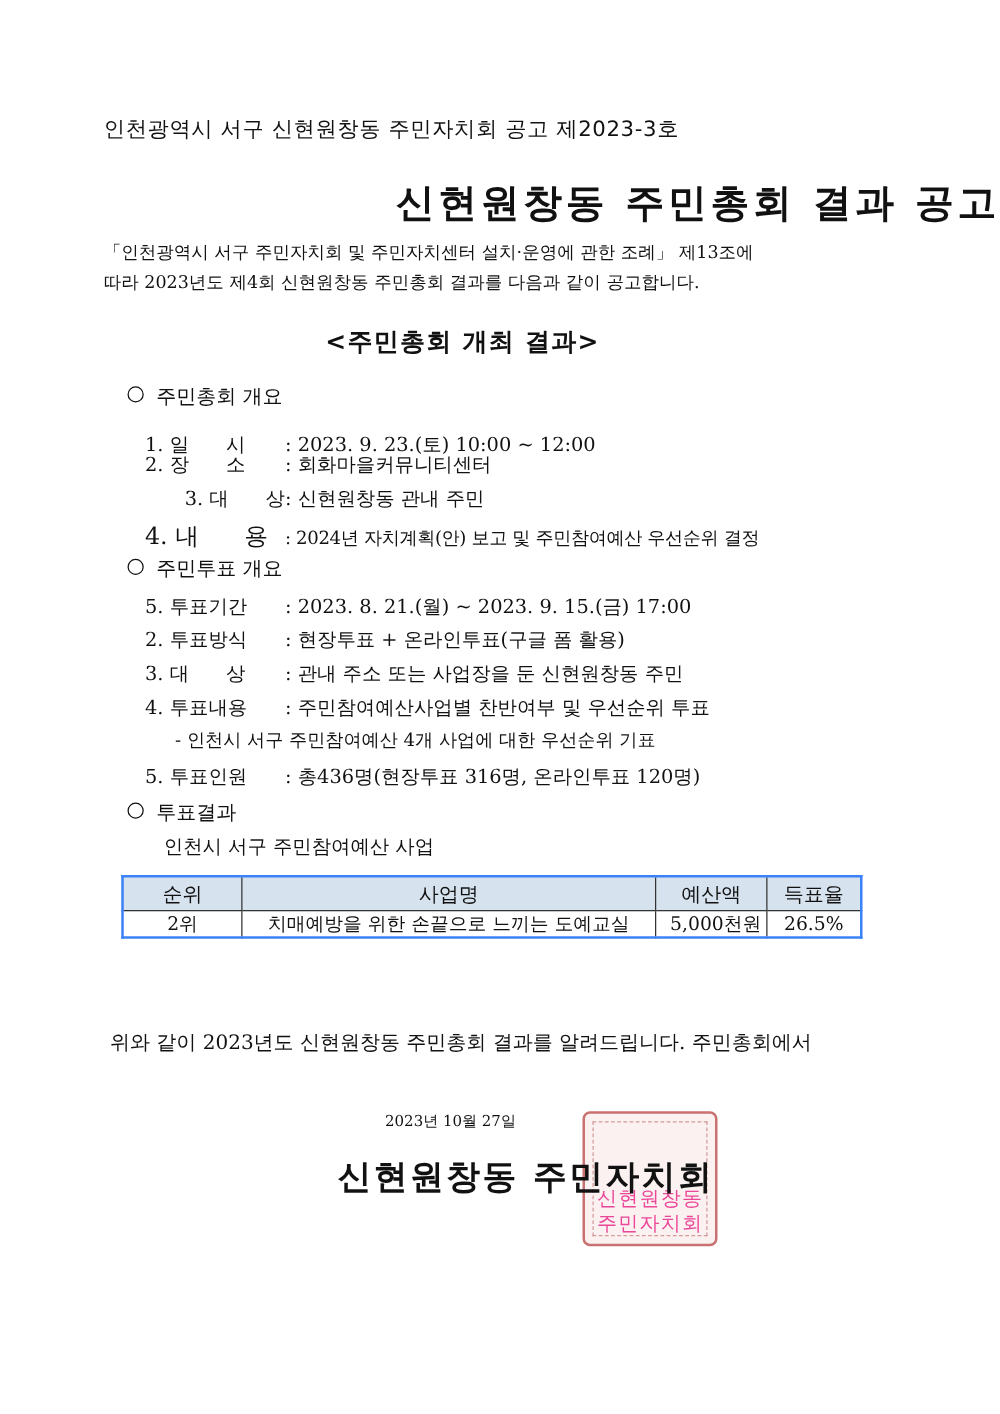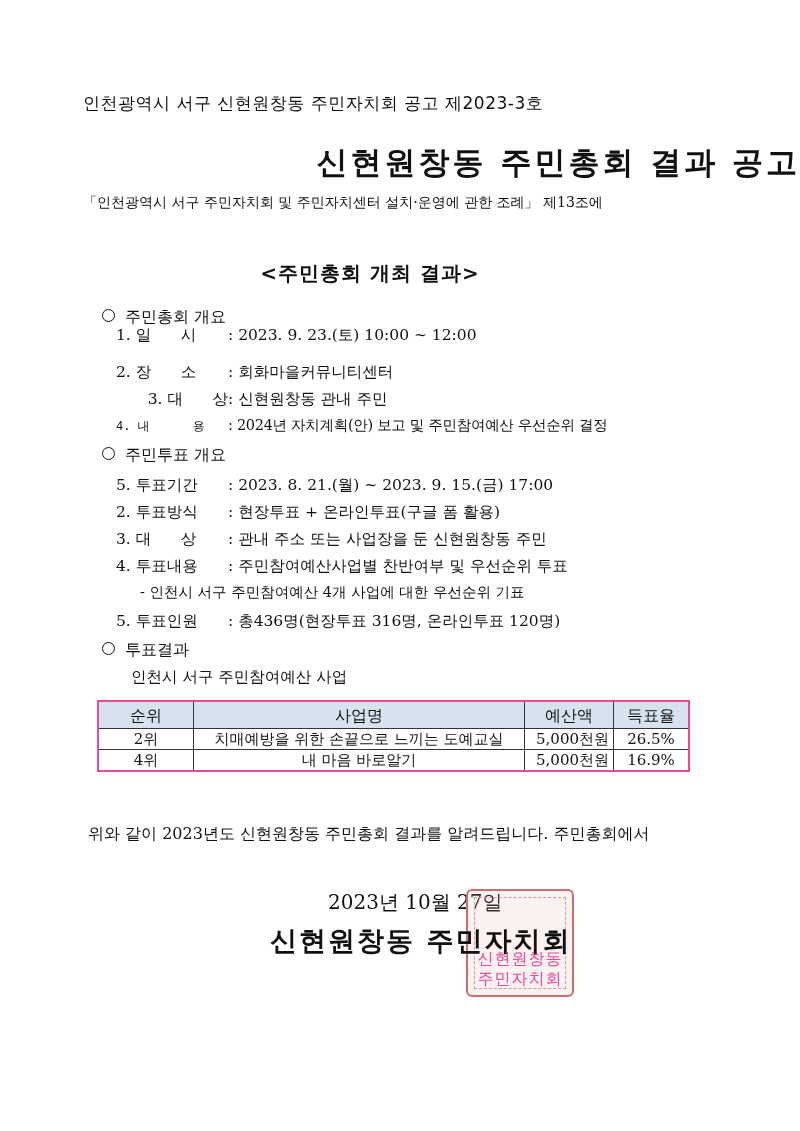--- a/index.html
+++ b/index.html
@@ -17,54 +17,55 @@
   .circle { display:inline-block; width:11px; height:11px; border:1.6px solid #111; border-radius:50%;
             vertical-align:middle; margin-right:10px; position:relative; top:-2px; }
   table.results { position:absolute; left:97px; top:700px; width:593px; border-collapse:collapse;
                   font-size:15px; font-family:"DejaVu Serif", serif; }
   table.results th, table.results td { border:1px solid #333; padding:0 4px; height:20px; line-height:19px; }
   table.results thead th { background:#d6e2ee; font-weight:normal; font-size:16px; height:26px; }
   table.results td.rank { text-align:center; width:86px; }
   table.results td.name { text-align:center; }
   table.results td.budget { text-align:right; width:80px; }
   table.results td.rate { text-align:center; width:66px; }
-  table.results { border:2px solid #ec4899; }
+  table.results { border:2px solid #3b82f6; }
   .closing { left:88px; top:822px; font-size:16px; line-height:23px; }
-  .date { left:328px; top:889px; font-size:20px; }
+  .date { left:308px; top:889px; font-size:12px; }
   .org { left:270px; top:923px; font-size:27px; font-weight:bold; font-family:"DejaVu Sans", sans-serif; letter-spacing:2px; z-index:2; }
   .seal { left:466px; top:889px; width:108px; height:108px; border:2px solid #c97070; border-radius:6px;
           background:rgba(235,180,180,0.18); z-index:1; box-sizing:border-box; }
   .seal-inner { position:absolute; left:6px; top:6px; right:6px; bottom:6px; border:1px dashed #d69a9a; }
   .seal-text { position:absolute; left:0; right:0; font-size:16px; color:#ec4899; text-align:center;
                font-family:"DejaVu Sans", sans-serif; letter-spacing:1px; }
 </style>
 </head>
 <body>
 
 <div class="abs notice-no">인천광역시 서구 신현원창동 주민자치회 공고 제2023-3호</div>
 <div class="abs title">신현원창동 주민총회 결과 공고</div>
 <div class="abs intro">
   <div>「인천광역시 서구 주민자치회 및 주민자치센터 설치·운영에 관한 조례」 제13조에</div>
+  <div>따라 2023년도 제4회 신현원창동 주민총회 결과를 다음과 같이 공고합니다.</div>
 </div>
 <div class="abs section-title">&lt;주민총회 개최 결과&gt;</div>
 
 <div class="abs bullet" style="left:102px; top:307px;">
   <span class="circle"></span><span>주민총회 개요</span>
 </div>
-<div class="abs item" style="left:116px; top:325px;">
+<div class="abs item" style="left:116px; top:346px;">
   <span style="display:inline-block;width:112px;white-space:pre;">1. 일      시</span><span>: 2023. 9. 23.(토) 10:00 ~ 12:00</span>
 </div>
 <div class="abs item" style="left:116px; top:362px;">
   <span style="display:inline-block;width:112px;white-space:pre;">2. 장      소</span><span>: 회화마을커뮤니티센터</span>
 </div>
 <div class="abs item" style="left:116px; top:389px;text-align:right;">
   <span style="display:inline-block;width:112px;white-space:pre;">3. 대      상</span><span>: 신현원창동 관내 주민</span>
 </div>
 <div class="abs item" style="left:116px; top:416px; font-size:14.5px; letter-spacing:-0.3px;">
-  <span style="display:inline-block;width:112px;white-space:pre;font-size:12px;letter-spacing:0;font-family:Liberation Mono, monospace;">4. 내      용</span><span>: 2024년 자치계획(안) 보고 및 주민참여예산 우선순위 결정</span>
+  <span style="display:inline-block;width:112px;white-space:pre;font-size:19px;letter-spacing:0;">4. 내      용</span><span>: 2024년 자치계획(안) 보고 및 주민참여예산 우선순위 결정</span>
 </div>
 
 <div class="abs bullet" style="left:102px; top:445px;">
   <span class="circle"></span><span>주민투표 개요</span>
 </div>
 <div class="abs item" style="left:116px; top:475px;">
   <span style="display:inline-block;width:112px;white-space:pre;">5. 투표기간</span><span>: 2023. 8. 21.(월) ~ 2023. 9. 15.(금) 17:00</span>
 </div>
 <div class="abs item" style="left:116px; top:502px;">
   <span style="display:inline-block;width:112px;white-space:pre;">2. 투표방식</span><span>: 현장투표 + 온라인투표(구글 폼 활용)</span>
@@ -94,26 +95,20 @@
       <th>득표율</th>
     </tr>
   </thead>
   <tbody>
     <tr>
       <td class="rank">2위</td>
       <td class="name">치매예방을 위한 손끝으로 느끼는 도예교실</td>
       <td class="budget">5,000천원</td>
       <td class="rate">26.5%</td>
     </tr>
-    <tr>
-      <td class="rank">4위</td>
-      <td class="name">내 마음 바로알기</td>
-      <td class="budget">5,000천원</td>
-      <td class="rate">16.9%</td>
-    </tr>
   </tbody>
 </table>
 
 <div class="abs closing">
   <div>위와 같이 2023년도 신현원창동 주민총회 결과를 알려드립니다. 주민총회에서</div>
 </div>
 
 <div class="abs date">2023년 10월 27일</div>
 
 <div class="abs seal">

